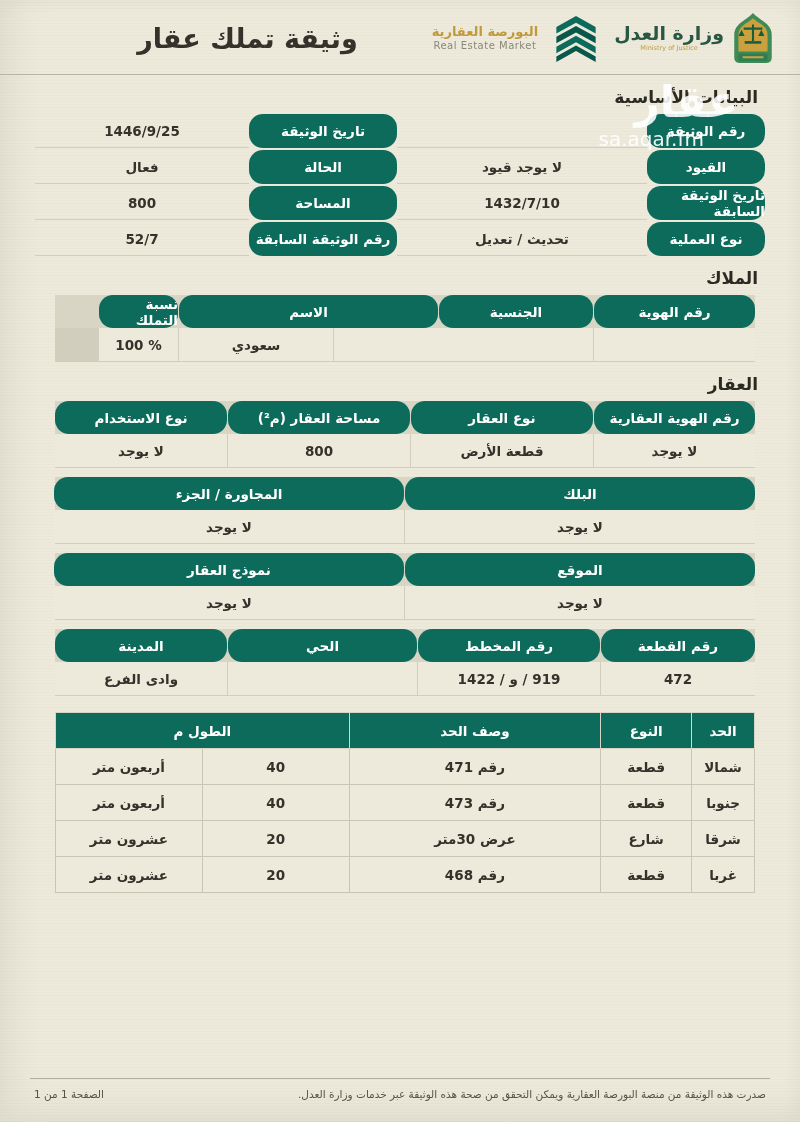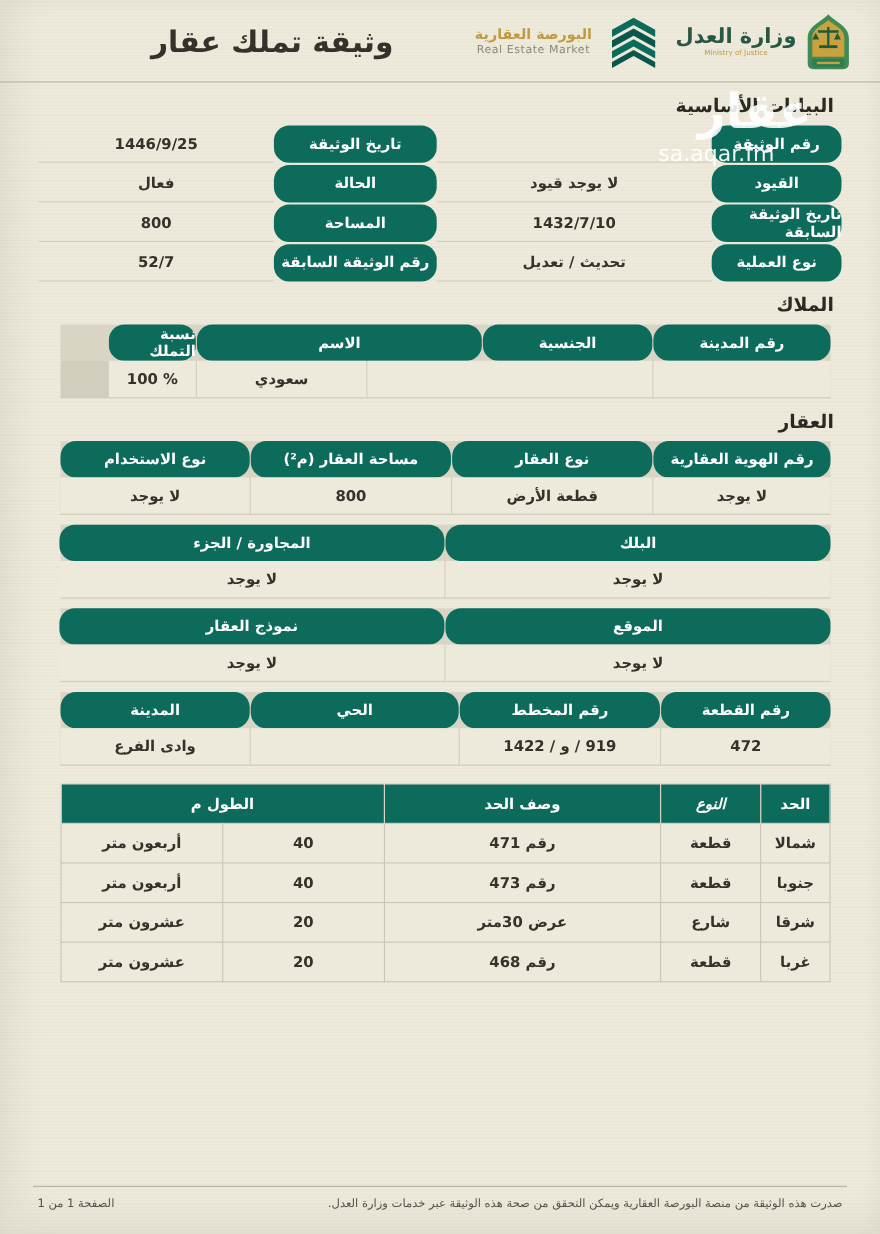--- a/index.html
+++ b/index.html
@@ -63,21 +63,21 @@
   .w22{flex:0 0 22% !important;} .w18{flex:1 1 auto !important;margin-left:44px;}
   .w26{flex:0 0 26% !important;} .w25{flex:1 1 auto !important;}
   .w27{flex:0 0 27% !important;} .w50{flex:0 0 50% !important;}
   .mt8{margin-top:9px;}
   
   .bounds{margin:16px 45px 0 55px;border-collapse:collapse;width:700px;}
   .bounds th{background:var(--green);color:#fff;font-size:13.5px;font-weight:bold;height:33px;
              border:1px solid #d9d5c5;}
   .bounds td{background:var(--bg);color:var(--ink);font-size:13.5px;font-weight:bold;height:33px;
              text-align:center;border:1px solid var(--grid);}
-  .c-side{width:9%;} .c-type{width:13%;font-style:italic;} .c-desc{width:36%;} .c-len{width:21%;} .c-lentxt{width:21%;}
+  .c-side{width:9%;} .c-type{width:13%;} .c-desc{width:36%;} .c-len{width:21%;} .c-lentxt{width:21%;}
   
   .footer{position:absolute;bottom:22px;left:0;right:0;}
   .f-rule{border-top:1px solid #b2ae9e;margin:0 30px 9px 30px;}
   .f-row{display:flex;justify-content:space-between;align-items:flex-start;
          padding:0 34px;font-size:10.5px;color:#55534a;}
 </style>
 </head>
 <body>
 
 <div class="page">
@@ -142,21 +142,21 @@
       <div class="hcell b-l1">نوع العملية</div>
       <div class="vcell b-v1">تحديث / تعديل</div>
       <div class="hcell b-l2">رقم الوثيقة السابقة</div>
       <div class="vcell b-v2">52/7</div>
     </div>
   </div>
 
   <div class="section-title">الملاك</div>
   <div class="g-table">
     <div class="g-head">
-      <div class="hcell w23">رقم المدينة</div>
+      <div class="hcell w23">رقم الهوية</div>
       <div class="hcell w22">الجنسية</div>
       <div class="hcell w37">الاسم</div>
       <div class="hcell w18">نسبة التملك</div>
     </div>
     <div class="g-row">
       <div class="vcell w23"></div>
       <div class="vcell w37"></div>
       <div class="vcell w22">سعودي</div>
       <div class="vcell w18">% 100</div>
     </div>

